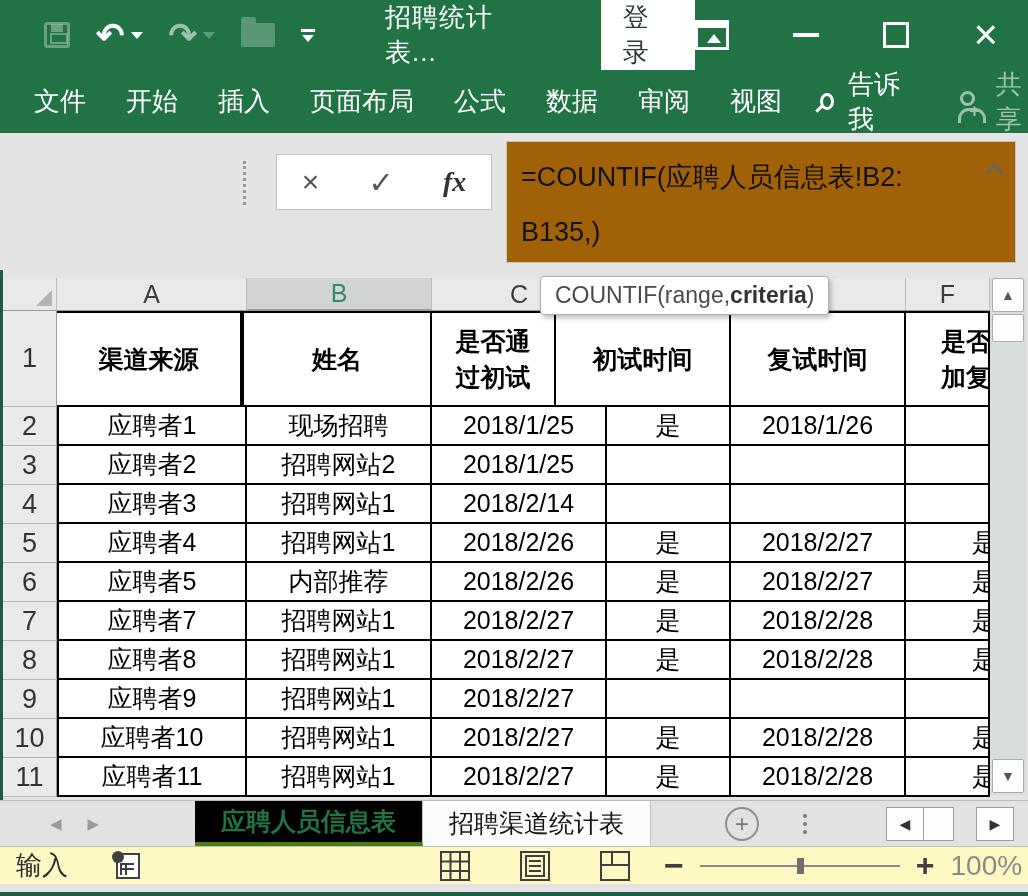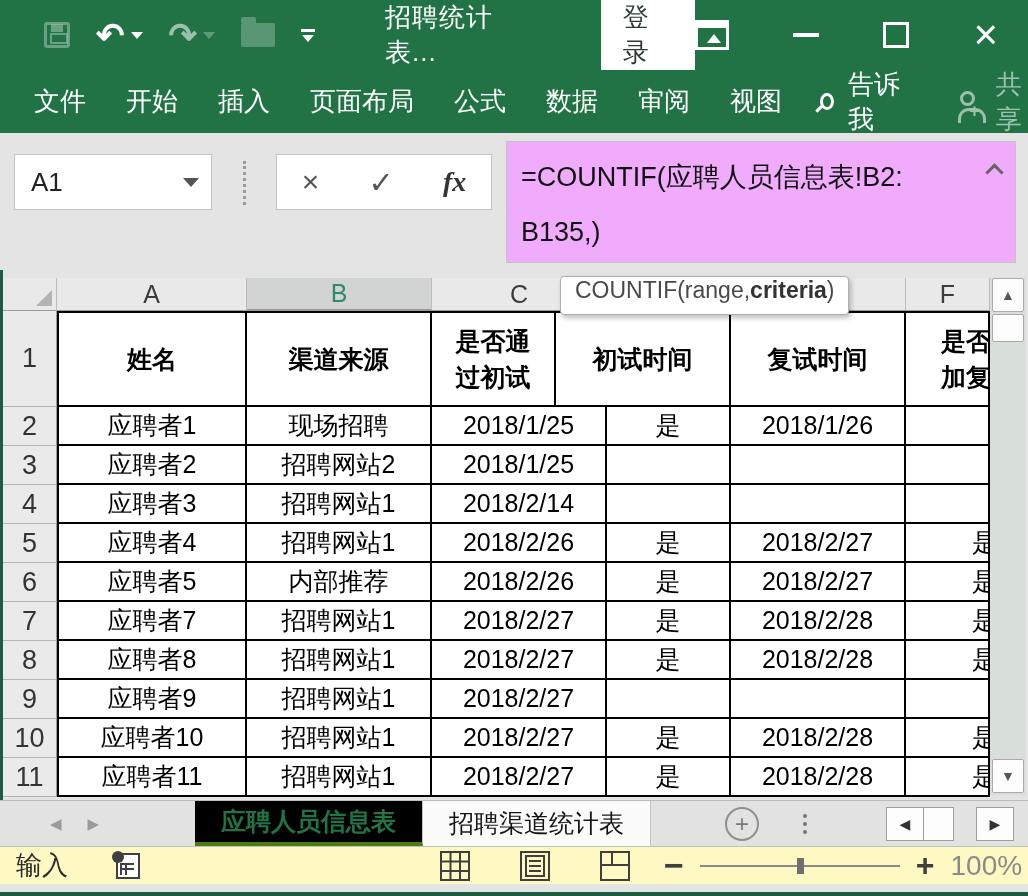--- a/index.html
+++ b/index.html
@@ -44,21 +44,21 @@
 
   
   .fbar-area{position:absolute;top:133px;left:0;width:1028px;height:137px;background:#e4e4e4}
   .namebox{position:absolute;left:14px;top:21px;width:198px;height:56px;background:#fff;border:1px solid #c3c3c3;display:flex;align-items:center}
   .namebox .nb-text{font-size:26px;color:#222;margin-left:16px}
   .nb-drop{margin-left:auto;margin-right:12px;width:0;height:0;border-left:8px solid transparent;border-right:8px solid transparent;border-top:9px solid #555}
   .dotsep{position:absolute;left:243px;top:28px;height:44px;border-left:3px dotted #9a9a9a}
   .fx-box{position:absolute;left:276px;top:21px;width:216px;height:56px;background:#fff;border:1px solid #c3c3c3;display:flex;align-items:center;justify-content:space-around}
   .fx-box .g{font-size:30px;color:#555}
   .fx-box .fx{font-family:"Liberation Serif",serif;font-style:italic;font-size:28px;color:#333;font-weight:600}
-  .formulabar{position:absolute;left:506px;top:8px;width:510px;height:122px;background:#f0abfc;border:1px solid #c3c3c3;padding:8px 40px 0 14px;font-size:27px;color:#111}
+  .formulabar{position:absolute;left:506px;top:8px;width:510px;height:122px;background:#a16207;border:1px solid #c3c3c3;padding:8px 40px 0 14px;font-size:27px;color:#111}
   .formulabar .fl{line-height:55px;white-space:nowrap}
   .fb-chev{position:absolute;right:14px;top:24px;width:13px;height:13px;border-top:3px solid #666;border-left:3px solid #666;transform:rotate(45deg)}
 
   
   .sheet{position:absolute;top:270px;left:0;width:1028px;height:530px;background:#e4e4e4}
   .edge-green{position:absolute;left:0;top:0;width:3px;height:530px;background:#1d5c42}
   .colhdr{position:absolute;left:3px;top:8px;display:flex;height:33px}
   .ch{background:#e9e9e9;border-right:1px solid #bdbdbd;border-bottom:1px solid #9a9a9a;display:flex;align-items:center;justify-content:center;font-size:25px;color:#3c3c3c}
   .ch.sel{background:#d2d4d4;color:#2e8b6e;border-bottom:2px solid #9a9a9a}
   .corner{background:#e9e9e9;border-right:1px solid #bdbdbd;border-bottom:1px solid #9a9a9a;position:relative}
@@ -78,21 +78,21 @@
   .hrow .cell.c5 .val{margin-right:-6px}
 
   
   .vscroll{position:absolute;left:990px;top:8px;width:36px;height:517px;background:#d8ded9;display:flex;flex-direction:column;align-items:center}
   .sbtn{width:32px;height:34px;background:#fdfdfd;border:1px solid #ababab;border-radius:2px;display:flex;align-items:center;justify-content:center;font-size:14px;color:#555}
   .vthumb{width:32px;height:28px;background:#fdfdfd;border:1px solid #ababab;border-radius:2px;margin-top:2px}
   .vtrack-fill{flex:1}
   .vscroll .down{margin-bottom:2px}
 
   
-  .tooltip{position:absolute;left:560px;top:276px;height:39px;background:#fff;border:1px solid #b0b0b0;border-radius:4px;box-shadow:2px 3px 5px rgba(0,0,0,.25);display:flex;padding:0 14px;font-size:23px;color:#4a4a4a;white-space:nowrap;z-index:5}
+  .tooltip{position:absolute;left:540px;top:276px;height:39px;background:#fff;border:1px solid #b0b0b0;border-radius:4px;box-shadow:2px 3px 5px rgba(0,0,0,.25);display:flex;align-items:center;padding:0 14px;font-size:23px;color:#4a4a4a;white-space:nowrap;z-index:5}
   .tooltip .b{font-weight:700;color:#333}
 
   
   .tabbar{position:absolute;top:800px;left:0;width:1028px;height:46px;background:#e2e2e2;border-top:1px solid #bcbcbc;display:flex;align-items:stretch}
   .tab-nav{display:flex;align-items:center;gap:26px;margin-left:50px;margin-right:96px;color:#9a9a9a;font-size:15px}
   .stab{display:flex;align-items:center;justify-content:center;font-size:25px;padding:0 26px;background:#fbfbfb;border-right:1px solid #c3c3c3;color:#151515;min-width:220px}
   .stab.active{background:#000000;color:#217346;border-bottom:4px solid #4d7c0f;font-weight:600}
   .addsheet{width:34px;height:34px;border:2px solid #8f8f8f;border-radius:50%;color:#777;font-size:24px;display:flex;align-items:center;justify-content:center;align-self:center;margin-left:74px}
   .tabdots{align-self:center;margin-left:44px;color:#777;font-size:20px;letter-spacing:0;line-height:9px;display:flex;flex-direction:column;gap:4px}
   .tabdots i{width:4px;height:4px;background:#777;border-radius:50%}
@@ -180,24 +180,20 @@
   <div class="share">
     <div style="display:flex">
         <div class="person-g"></div>
         <span class="person-plus">+</span>
       </div>
     <span>共享</span>
   </div>
 </div>
 
 <div class="fbar-area">
-  <div class="namebox">
-    <span class="nb-text">A1</span>
-    <div class="nb-drop"></div>
-  </div>
   <div class="dotsep"></div>
   <div class="fx-box">
     <span class="g">×</span>
     <span class="g">✓</span>
     <span class="fx">fx</span>
   </div>
   <div class="formulabar">
     <div class="fl">=COUNTIF(应聘人员信息表!B2:</div>
     <div class="fl">B135,)</div>
     <div class="fb-chev"></div>
@@ -225,25 +221,25 @@
     <div class="ch w4">
         <span>E</span>
       </div>
     <div class="ch w5">
         <span>F</span>
       </div>
   </div>
   <div class="gridbody">
       <div class="grow hrow">
         <div class="rh">1</div>
+        <div class="cell c1 w1">
+          <span class="val">渠道来源</span>
+        </div>
         <div class="cell c0 w0">
           <span class="val">姓名</span>
-        </div>
-        <div class="cell c1 w1">
-          <span class="val">渠道来源</span>
         </div>
         <div class="cell c3 w3">
           <span class="val">是否通过初试</span>
         </div>
         <div class="cell c2 w2">
           <span class="val">初试时间</span>
         </div>
         <div class="cell c4 w4">
           <span class="val">复试时间</span>
         </div>

